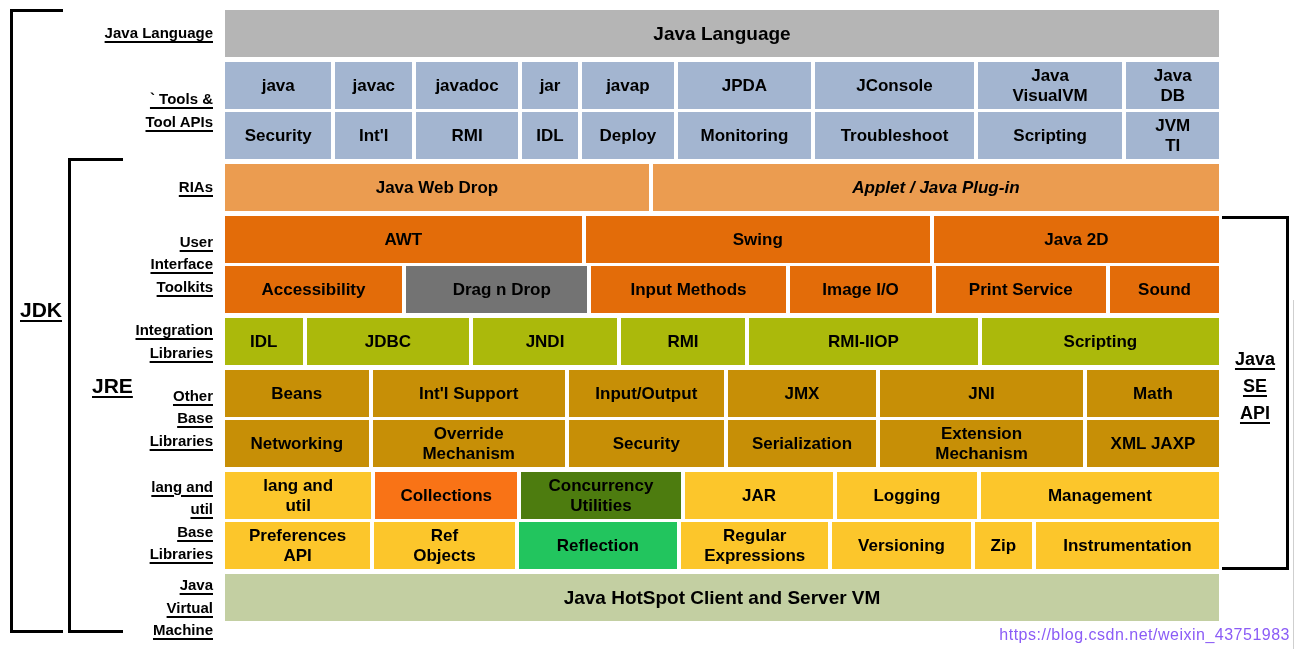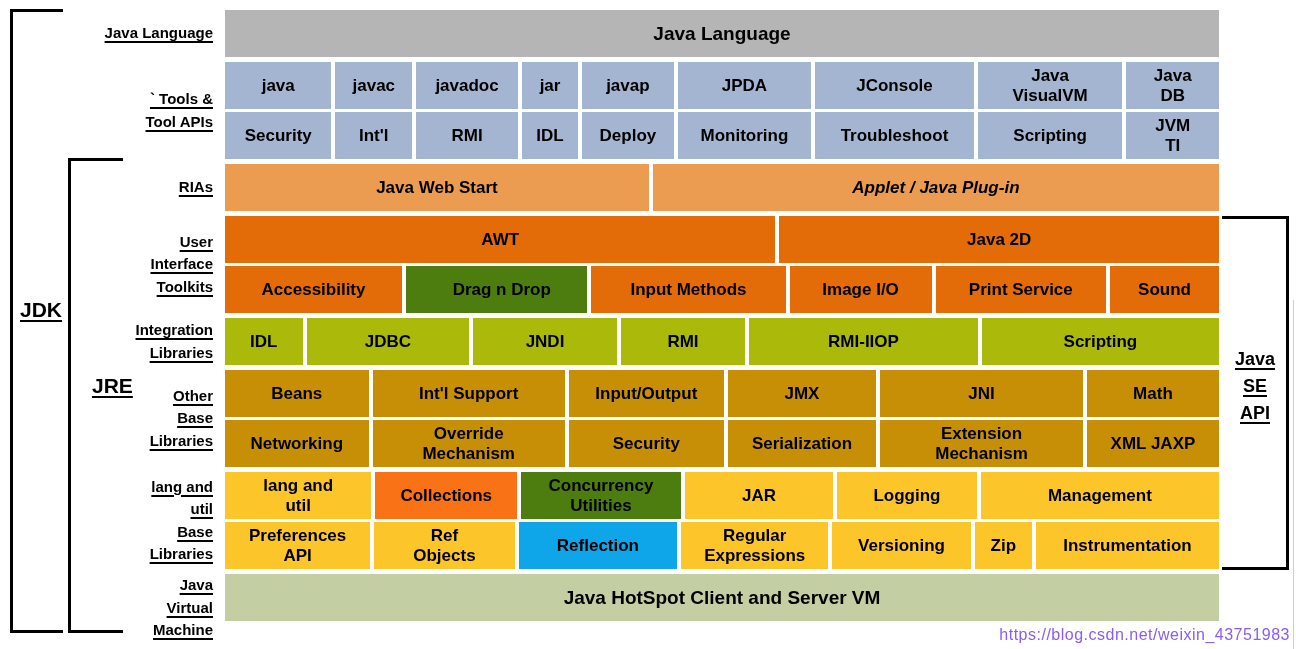--- a/index.html
+++ b/index.html
@@ -101,37 +101,38 @@
             <div class="cell" style="flex-grow: 151; background: rgb(163, 181, 208);">Scripting</div>
             <div class="cell" style="flex-grow: 95; background: rgb(163, 181, 208);">JVM
 TI</div>
           </div>
         </div>
       </div>
       <div class="band band-rias">
         <div class="band-label">RIAs</div>
         <div class="band-rows">
           <div class="grid-row">
-            <div class="cell" style="flex-grow: 425; background: rgb(235, 156, 80);">Java Web Start</div>
+            <div class="cell" style="flex-grow: 425; background: rgb(235, 156, 80);">Java Web Drop</div>
             <div class="cell" style="flex-grow: 569; background: rgb(235, 156, 80); font-style: italic;">Applet / Java Plug-in</div>
           </div>
         </div>
       </div>
       <div class="band band-ui-toolkits">
         <div class="band-label">User
 Interface
 Toolkits</div>
         <div class="band-rows">
           <div class="grid-row">
             <div class="cell" style="flex-grow: 360; background: rgb(227, 108, 9);">AWT</div>
+            <div class="cell" style="flex-grow: 347; background: rgb(227, 108, 9);">Swing</div>
             <div class="cell" style="flex-grow: 287; background: rgb(227, 108, 9);">Java 2D</div>
           </div>
           <div class="grid-row">
             <div class="cell" style="flex-grow: 183; background: rgb(227, 108, 9);">Accessibility</div>
-            <div class="cell" style="flex-grow: 177; background: #4d7c0f; padding-left: 12px;">Drag n Drop</div>
+            <div class="cell" style="flex-grow: 177; background: #737373; padding-left: 12px;">Drag n Drop</div>
             <div class="cell" style="flex-grow: 201; background: rgb(227, 108, 9);">Input Methods</div>
             <div class="cell" style="flex-grow: 146; background: rgb(227, 108, 9);">Image I/O</div>
             <div class="cell" style="flex-grow: 176; background: rgb(227, 108, 9);">Print Service</div>
             <div class="cell" style="flex-grow: 111; background: rgb(227, 108, 9);">Sound</div>
           </div>
         </div>
       </div>
       <div class="band band-integration">
         <div class="band-label">Integration
 Libraries</div>
@@ -185,21 +186,21 @@
 Utilities</div>
             <div class="cell" style="flex-grow: 151; background: rgb(252, 198, 43);">JAR</div>
             <div class="cell" style="flex-grow: 142; background: rgb(252, 198, 43);">Logging</div>
             <div class="cell" style="flex-grow: 245; background: rgb(252, 198, 43);">Management</div>
           </div>
           <div class="grid-row">
             <div class="cell" style="flex-grow: 149; background: rgb(252, 198, 43);">Preferences
 API</div>
             <div class="cell" style="flex-grow: 144; background: rgb(252, 198, 43);">Ref
 Objects</div>
-            <div class="cell" style="flex-grow: 163; background: #0ea5e9;">Reflection</div>
+            <div class="cell" style="flex-grow: 163; background: #22c55e;">Reflection</div>
             <div class="cell" style="flex-grow: 151; background: rgb(252, 198, 43);">Regular
 Expressions</div>
             <div class="cell" style="flex-grow: 142; background: rgb(252, 198, 43);">Versioning</div>
             <div class="cell" style="flex-grow: 56; background: rgb(252, 198, 43);">Zip</div>
             <div class="cell" style="flex-grow: 189; background: rgb(252, 198, 43);">Instrumentation</div>
           </div>
         </div>
       </div>
       <div class="band band-jvm">
         <div class="band-label">Java

